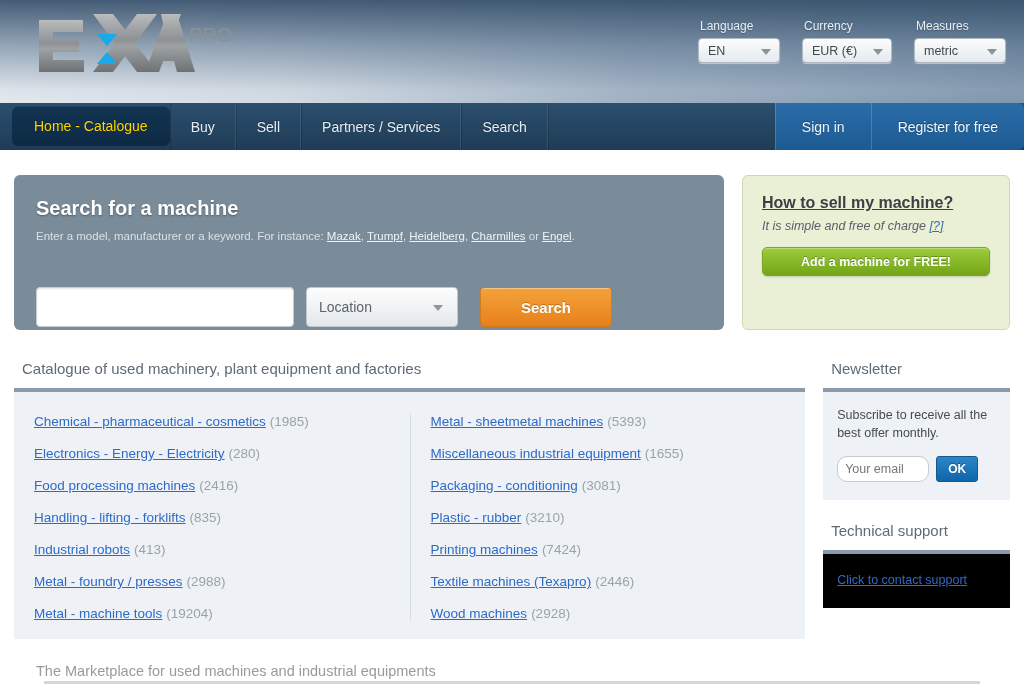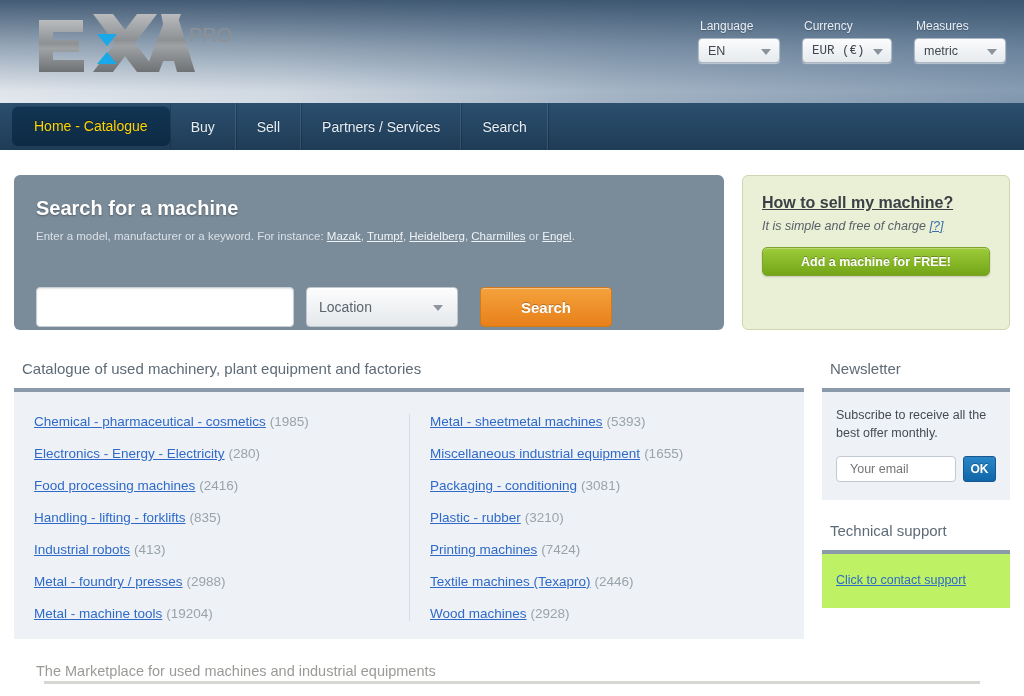--- a/index.html
+++ b/index.html
@@ -44,21 +44,21 @@
     width: 82px; height: 25px;
     border: 1px solid #aeb8c2;
     border-radius: 4px;
     background: linear-gradient(to bottom, #fbfcfd 0%, #e6eaee 100%);
     display: flex; align-items: center;
     padding-left: 9px;
     font-size: 12.5px; color: #41484f;
     box-shadow: 0 1px 1px rgba(255,255,255,0.5);
   }
   .select-box.w-lang { width: 82px; }
-  .select-box.w-curr { width: 90px; font-family: Liberation Mono, monospace; }
+  .select-box.w-curr { width: 90px; }
   .select-box.w-meas { width: 92px; }
   .caret {
     position: absolute; right: 8px; top: 50%;
     width: 0; height: 0; margin-top: -2px;
     border-left: 5px solid transparent;
     border-right: 5px solid transparent;
     border-top: 6px solid #8a949e;
   }
 
   
@@ -196,36 +196,36 @@
   .cat-item:last-child { margin-bottom: 0; }
   .cat-item a { color: #2f6ac9; text-decoration: underline; }
   .cat-count { color: #9aa3ab; margin-left: 4px; }
 
   .side-head { font-size: 15px; color: #5e6b77; padding: 0 0 11px 8px; }
   .side-bar { height: 4px; background: #8a9aa8; }
   .side-box { background: #eef2f6; padding: 14px 14px 18px 14px; }
   .side-text { font-size: 12.5px; color: #444b52; line-height: 1.45; margin-bottom: 14px; }
   .news-row { display: flex; align-items: center; gap: 7px; }
   .news-input {
-    width: 120px; height: 26px;
-    border: 1px solid #c3cad1; border-radius: 4px;
-    background: #fff; padding: 0 13px;
+    width: 92px; height: 26px;
+    border: 1px solid #c3cad1; border-radius: 10px;
+    background: #fff; padding: 0 7px;
     font-size: 12.5px; color: #a8afb6;
     font-family: "Liberation Sans", sans-serif;
   }
   .news-ok {
     width: 42px; height: 26px;
     border: 1px solid #16578d; border-radius: 3px;
     background: linear-gradient(to bottom, #2a86c8 0%, #0f66a8 100%);
     color: #fff; font-size: 12px; font-weight: bold;
     cursor: pointer; font-family: "Liberation Sans", sans-serif;
     text-shadow: 0 -1px 0 rgba(0,0,0,0.3);
   }
   .side-gap { height: 22px; }
-  .support-box { background: #bef264; padding: 16px 14px 20px 14px; }
+  .support-box { background: #000000; padding: 16px 14px 20px 14px; }
   .support-box a { color: #2f6ac9; text-decoration: underline; font-size: 12.5px; }
 
   .footer-sec { padding: 24px 22px 0 22px; }
   .footer-title { font-size: 14.5px; color: #9c9a96; padding-bottom: 2px; }
   .footer-bar { height: 3px; background: #d8d6d2; margin: 0 8px; }
 </style>
 </head>
 <body>
 
 <div class="header">
@@ -282,20 +282,24 @@
 
 <div class="nav">
   <div class="nav-left">
     <div class="nav-item active">Home - Catalogue</div>
     <div class="nav-item">Buy</div>
     <div class="nav-item">Sell</div>
     <div class="nav-item">Partners / Services</div>
     <div class="nav-item">Search</div>
     <div class="nav-spacer"></div>
   </div>
+  <div class="nav-right">
+    <div class="nav-auth">Sign in</div>
+    <div class="nav-auth last">Register for free</div>
+  </div>
 </div>
 
 <div class="content">
 
   <div class="hero-row">
 
     <div class="search-panel">
       <div class="search-title">Search for a machine</div>
       <div class="search-sub"><span>Enter a model, manufacturer or a keyword. For instance: </span><a href="#">Mazak</a>, <a href="#">Trumpf</a>, <a href="#">Heidelberg</a>, <a href="#">Charmilles</a><span> or </span><a href="#">Engel</a><span>.</span></div>
       <div class="search-row">

